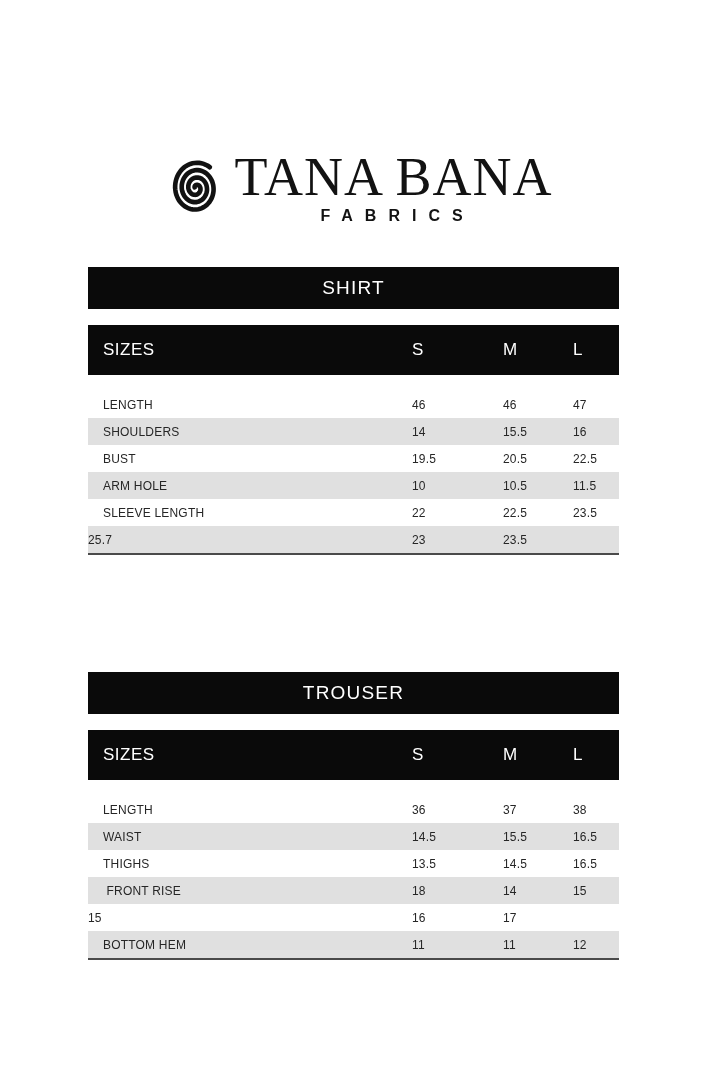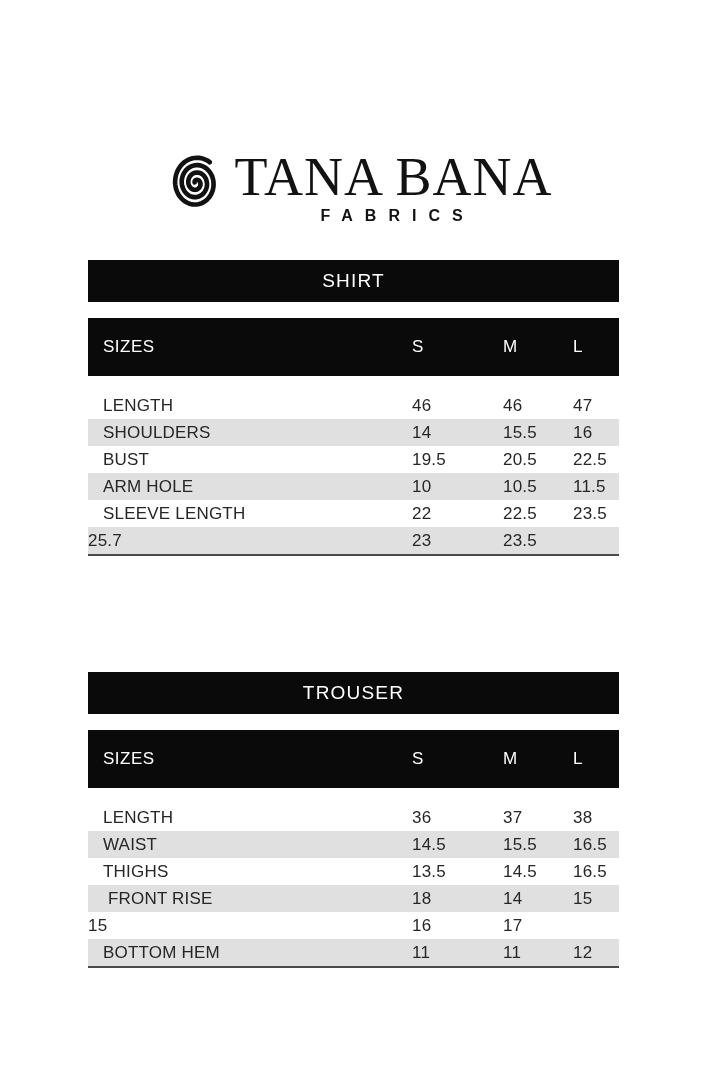--- a/index.html
+++ b/index.html
@@ -17,21 +17,21 @@
   }
 
   
   .brand {
     position: absolute;
     top: 150px;
     left: 0;
     width: 720px;
     display: flex;
     justify-content: center;
-    align-items: flex-start;
+    align-items: center;
     gap: 9px;
   }
   .brand-icon svg { display: block; width: 58px; height: 66px; }
   .brand-text { text-align: center; }
   .brand-name {
     font-family: "Liberation Serif", serif;
     font-size: 54px;
     line-height: 1.0;
     letter-spacing: 1px;
     color: var(--ink, #121212);
@@ -45,54 +45,54 @@
     text-indent: 8px;
     color: var(--ink, #121212);
   }
 
   
   .size-section {
     position: absolute;
     left: 88px;
     width: 531px;
   }
-  .section-shirt   { top: 260px; }
+  .section-shirt   { top: 267px; }
   .section-trouser { top: 672px; }
 
   .title-bar {
     height: 42px;
     background: var(--bar_bg, #0a0a0a);
     color: var(--bar_text, #ffffff);
     display: flex;
     align-items: center;
     justify-content: center;
     font-size: 19px;
     letter-spacing: 1.2px;
   }
   .header-bar {
     margin-top: 16px;
-    height: 58px;
+    height: 50px;
     background: var(--bar_bg, #0a0a0a);
     color: var(--bar_text, #ffffff);
     display: grid;
     grid-template-columns: 324px 91px 70px 46px;
     align-items: center;
     font-size: 17px;
     letter-spacing: 0.5px;
   }
   .rows {
     margin-top: 16px;
     border-bottom: 2px solid var(--rule, #4a4a4a);
   }
   .trow {
     display: grid;
     grid-template-columns: 324px 91px 70px 46px;
     height: 27px;
     align-items: center;
-    font-size: 17px;
+    font-size: 12px;
     letter-spacing: 0.2px;
     color: var(--row_text, #262626);
   }
   .trow:nth-child(even) { background: var(--stripe, #e0e0e0); }
   .cell-label { padding-left: 15px; white-space: pre; }
 </style>
 </head>
 <body>
 
 <div class="page">

